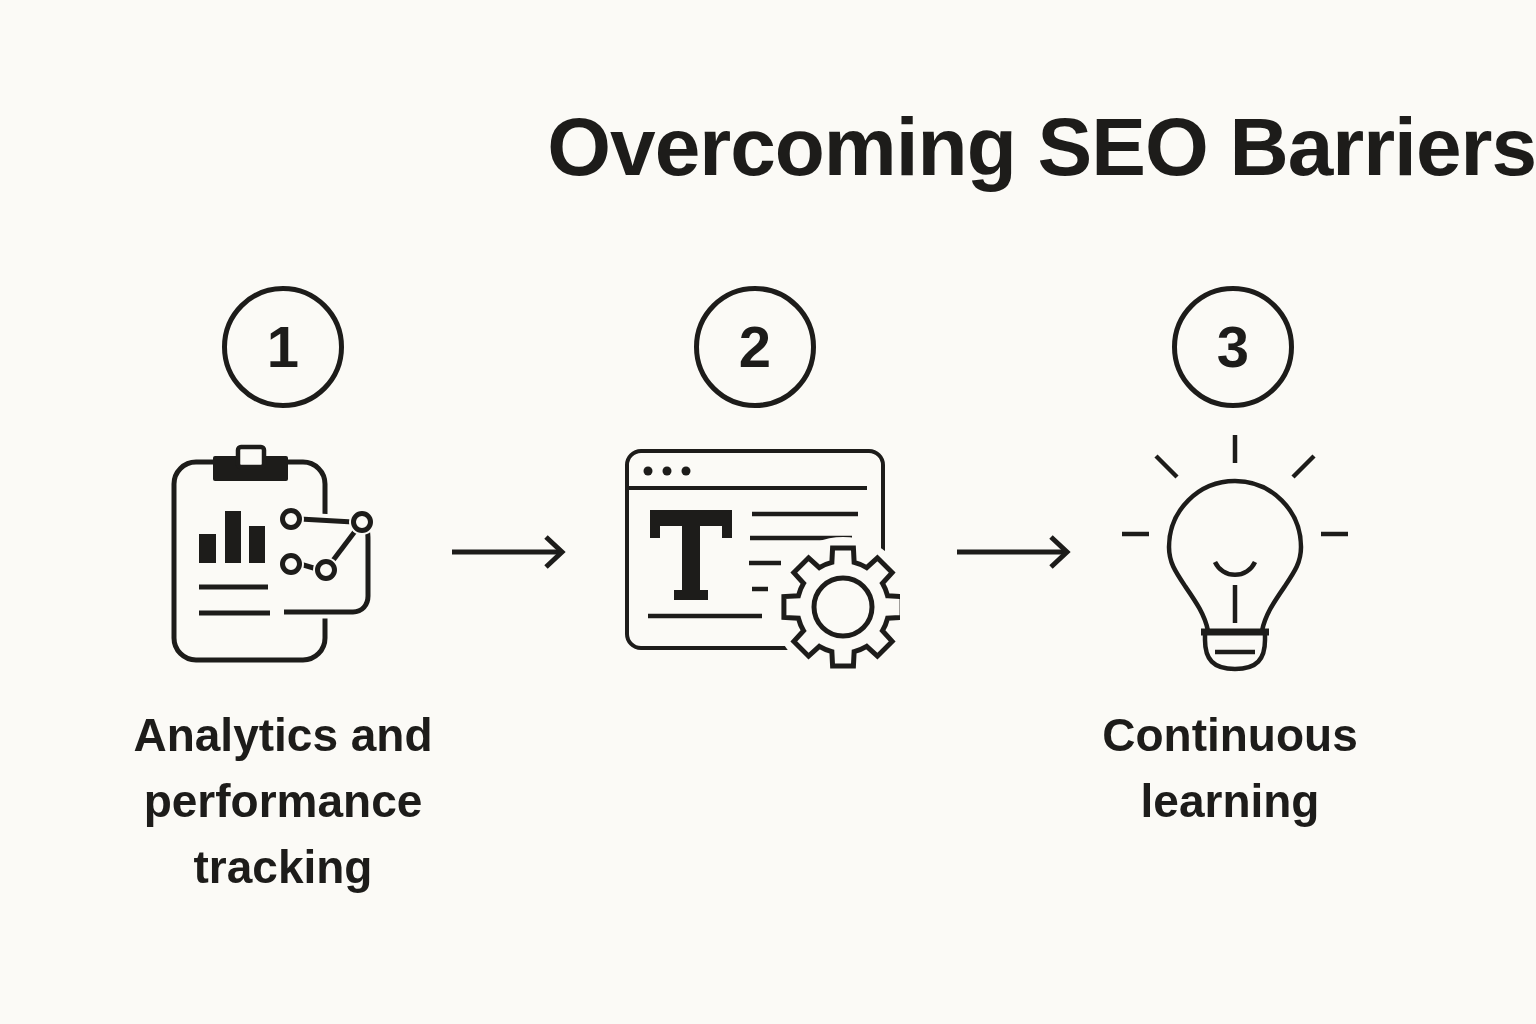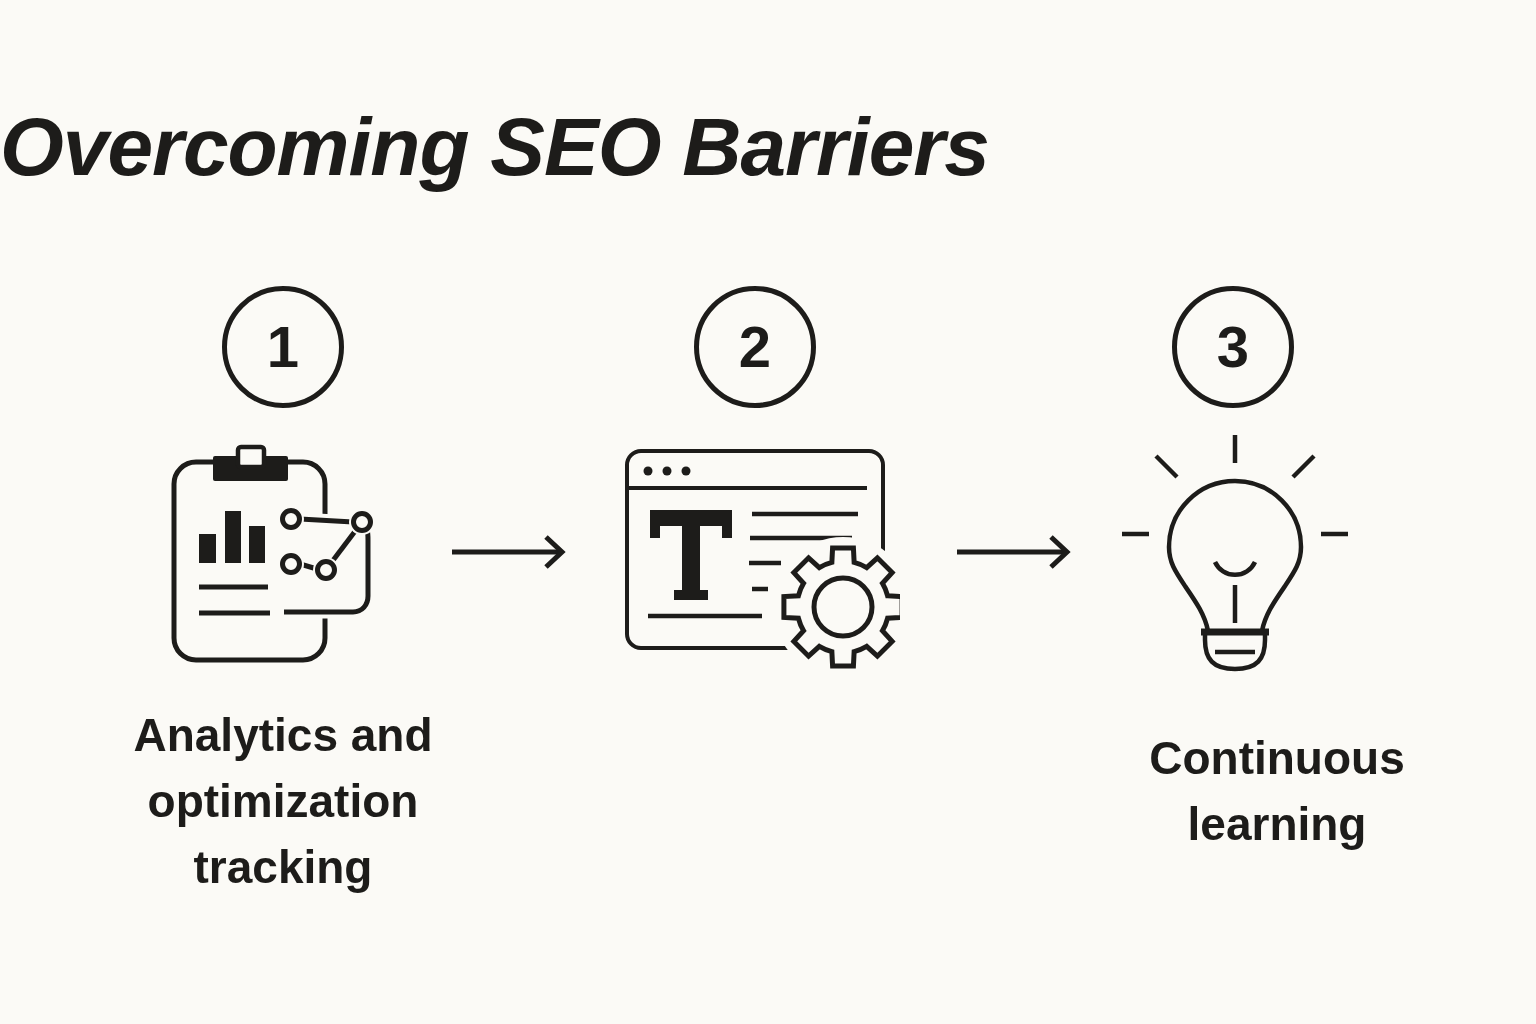--- a/index.html
+++ b/index.html
@@ -5,42 +5,42 @@
   :root { --ink:#1d1c1a; --background:#fbfaf6; }
   * { box-sizing:border-box; }
   html,body { margin:0; padding:0; background:var(--background); }
   .canvas {
     position:relative; width:1536px; height:1024px;
     background:var(--background); color:var(--ink);
     font-family:"Liberation Sans", sans-serif; overflow:hidden;
   }
   .title {
     position:absolute; top:106px; left:0; width:1536px; margin:0;
-    text-align:left; font-size:82px; font-weight:bold;
-    letter-spacing:-1px; line-height:1; color:var(--ink);font-style:italic;
+    text-align:right; font-size:82px; font-weight:bold;
+    letter-spacing:-1px; line-height:1; color:var(--ink);
   }
   .badge {
     position:absolute; top:286px; width:122px; height:122px;
     border:5px solid var(--ink); border-radius:50%;
     display:flex; align-items:center; justify-content:center;
   }
   .badge span { font-size:58px; font-weight:bold; line-height:1; }
   .badge-1 { left:222px; } .badge-2 { left:694px; } .badge-3 { left:1172px; }
   .icon { position:absolute; color:var(--ink); }
   .icon-1 { left:150px; top:440px; width:260px; height:240px; }
   .icon-2 { left:610px; top:440px; width:290px; height:230px; }
   .icon-3 { left:1110px; top:425px; width:250px; height:250px; }
   .arrow { position:absolute; top:532px; width:120px; height:40px; color:var(--ink); }
   .arrow-1 { left:450px; } .arrow-2 { left:955px; }
   .label {
     position:absolute; top:702px; width:460px; text-align:center;
     font-size:46px; font-weight:bold; line-height:1.44;
     white-space:pre-line; color:var(--ink);
   }
-  .label-1 { left:53px; } .label-2 { left:530px; } .label-3 { left:1047px;margin-top:23px; }
+  .label-1 { left:53px; } .label-2 { left:530px; } .label-3 { left:1000px; }
   
   .s  { stroke:currentColor; fill:none; }
   .f  { fill:currentColor; stroke:none; }
   .bgf { fill:var(--background); stroke:none; }
   .bgs { stroke:var(--background); fill:none; }
   .bgfs { fill:var(--background); stroke:currentColor; }
 </style>
 </head>
 <body>
 
@@ -138,18 +138,18 @@
 
     <path class="s" d="M105,137 A22,22 0 0 0 145,137" stroke-width="4.5"></path>
     <path class="s" d="M125,160 V198" stroke-width="4.5"></path>
 
     <path class="s" stroke-width="7" d="M91,207 H159"></path>
     <path class="s" stroke-width="4.5" d="M95,209 L95,215 C95,234 103,244 125,244 C147,244 155,234 155,215 L155,209"></path>
     <path class="s" stroke-width="4.5" d="M105,227 H145"></path>
   </svg>
 
   <div class="label label-1">Analytics and
-optimization
+performance
 tracking</div>
   <div class="label label-3">Continuous
 learning</div>
 
 </div>
 
 </body></html>

